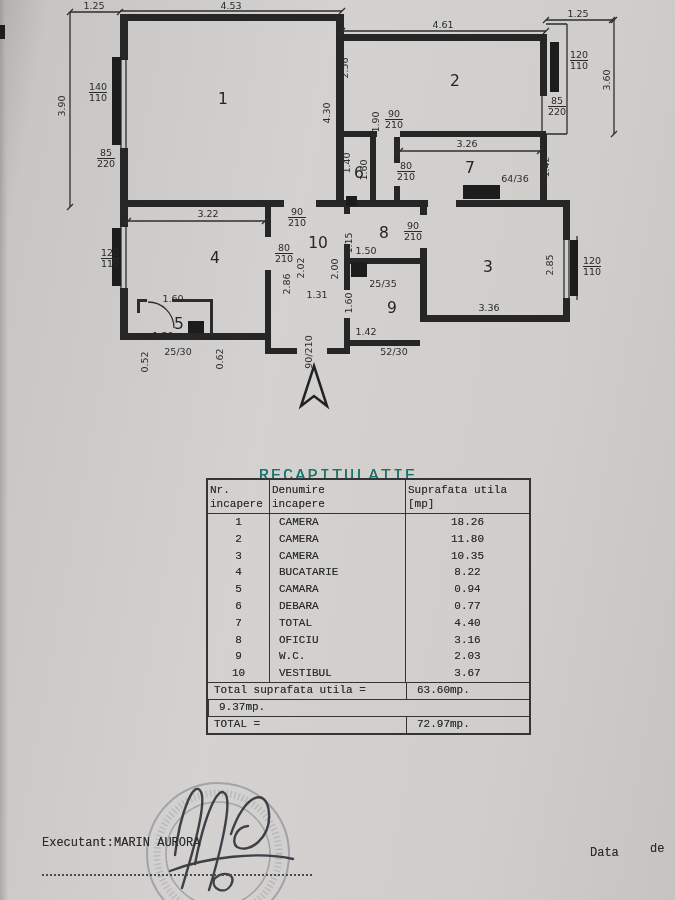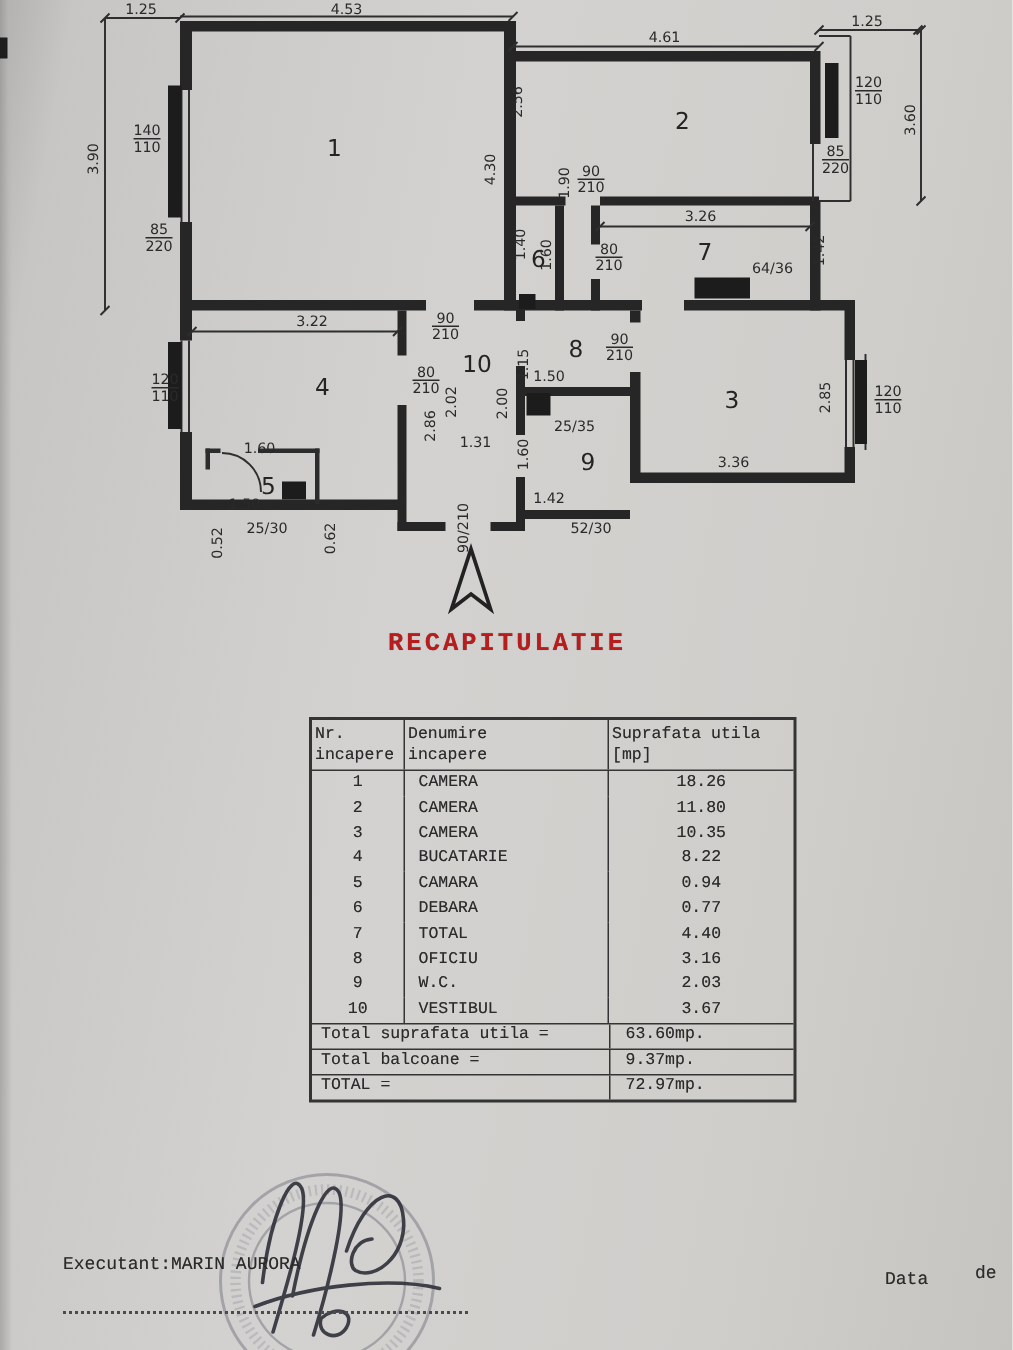--- a/index.html
+++ b/index.html
@@ -10,22 +10,22 @@
     font-family:"Liberation Mono",monospace;color:#2b2b2b;
   }
   .edge-shade{position:absolute;left:0;top:0;width:8px;height:100%;
     background:linear-gradient(90deg,#8f8e8c,#b7b6b4 70%,rgba(183,182,180,0));opacity:.55}
   .edge-mark{position:absolute;left:0;top:25px;width:5px;height:14px;background:#1d1d1d}
   #plan{position:absolute;left:0;top:0}
   .dim{font:9.5px "DejaVu Sans",sans-serif;fill:#2a2a2a}
   .room-no{font:15.5px "DejaVu Sans",sans-serif;fill:#242424}
   .thin{stroke:#2e2e2e;stroke-width:1.3;fill:none}
   .fracline{stroke:#2a2a2a;stroke-width:1}
-  .recap-title{position:absolute;left:338px;top:420px;transform:translateX(-50%);
-    font-size:17px;font-weight:bold;letter-spacing:2px;color:#b91c1c;text-shadow:0 0 .5px rgba(40,40,40,.6)}
+  .recap-title{position:absolute;left:338px;top:466px;transform:translateX(-50%);
+    font-size:17px;font-weight:normal;letter-spacing:2px;color:#0f766e;text-shadow:0 0 .5px rgba(40,40,40,.6)}
   .rtable{position:absolute;left:206px;top:478px;width:325px;border:2px solid #343434;
     text-shadow:0 0 .4px rgba(40,40,40,.55)}
   .thead{display:grid;grid-template-columns:62px 136px 1fr;border-bottom:1.5px solid #343434}
   .thcell{padding:3px 2px 2px;font-size:11px;line-height:14px}
   .thcell.b{border-right:1.5px solid #343434}
   .trow{display:grid;grid-template-columns:62px 136px 1fr;height:16.8px;font-size:11px;line-height:16.8px}
   .tcell.c0{text-align:center;border-right:1.5px solid #343434}
   .tcell.c1{padding-left:9px;border-right:1.5px solid #343434}
   .tcell.c2{text-align:center}
   .totrow{display:grid;grid-template-columns:198px 1fr;height:17px;font-size:11px;line-height:15px;border-top:1.5px solid #343434}
@@ -269,21 +269,20 @@
         <div class="tcell c1">VESTIBUL</div>
         <div class="tcell c2">3.67</div>
       </div>
     </div>
   <div id="recap-totals">
       <div class="totrow">
         <div class="totlabel">Total suprafata utila =</div>
         <div class="totvalue">63.60mp.</div>
       </div>
       <div class="totrow">
-        <div class="totlabel">Total balcoane =</div>
         <div class="totvalue">9.37mp.</div>
       </div>
       <div class="totrow">
         <div class="totlabel">TOTAL =</div>
         <div class="totvalue">72.97mp.</div>
       </div>
     </div>
 </div>
 
 <svg id="stamp" width="210" height="142" viewBox="0 0 210 142">

